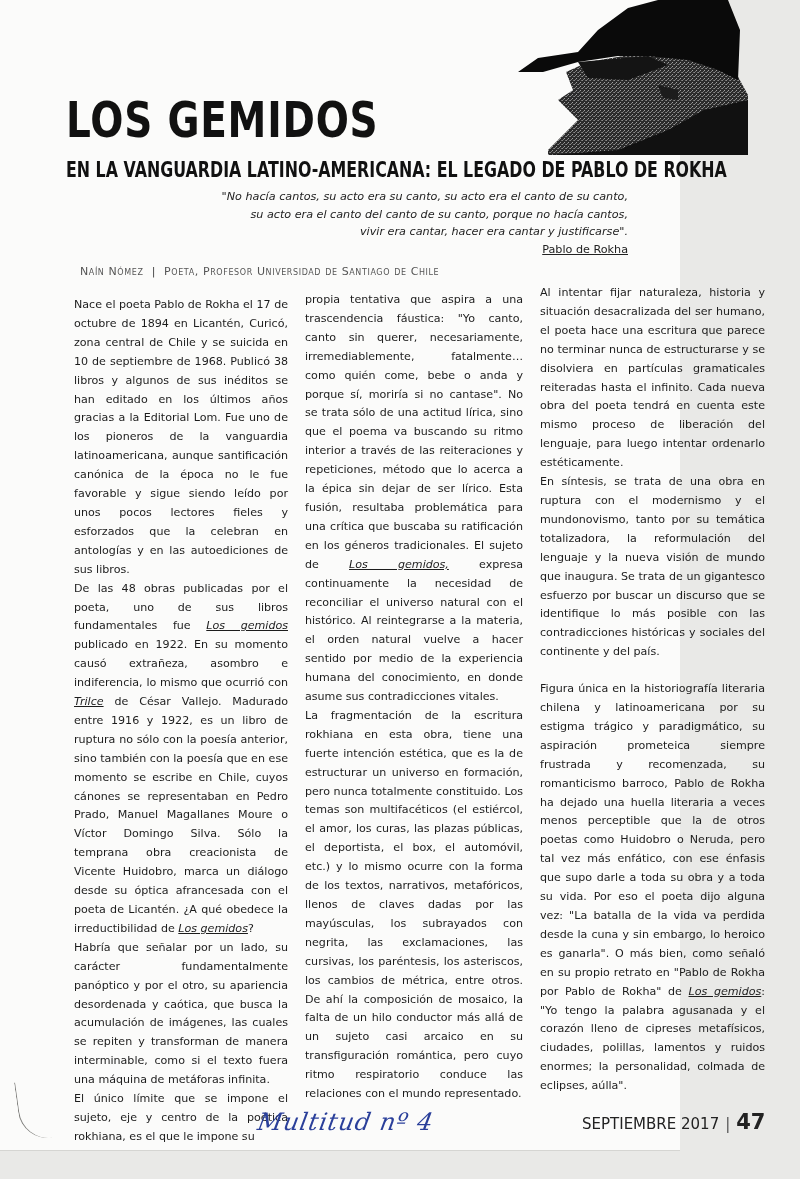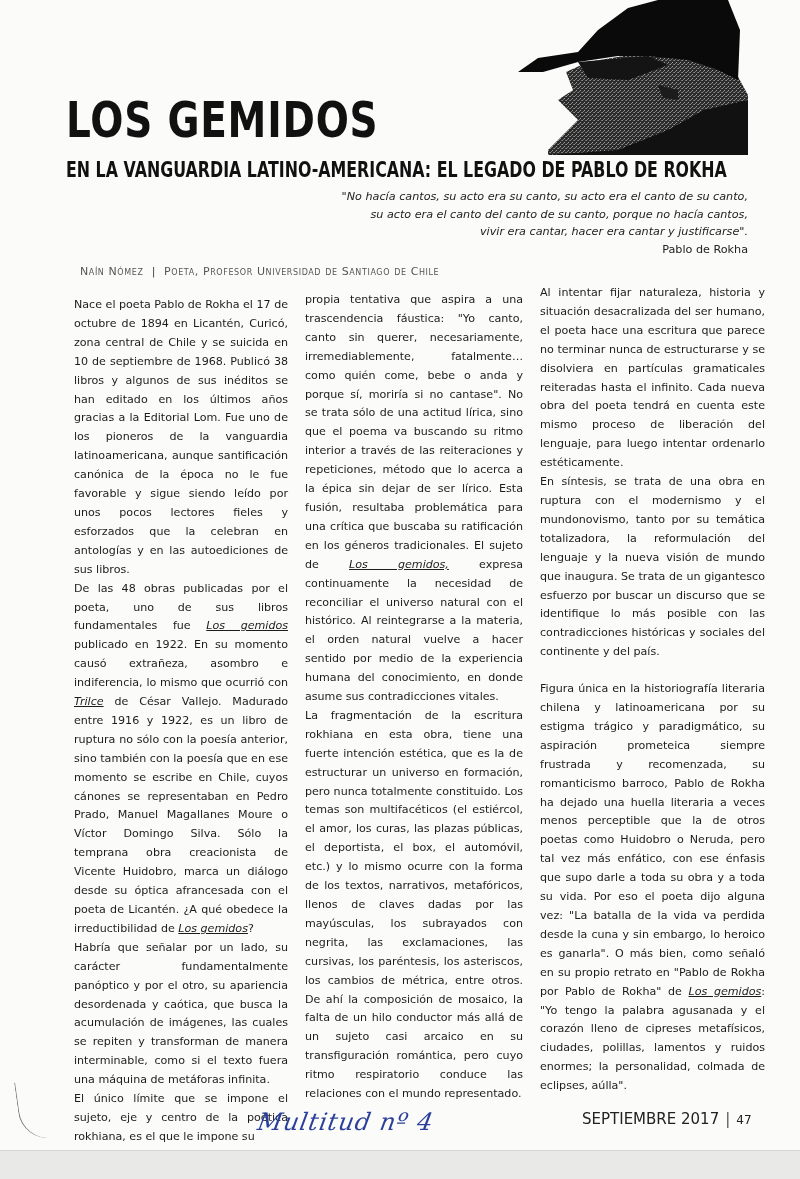--- a/index.html
+++ b/index.html
@@ -4,21 +4,21 @@
 <style>
   html, body { margin:0; padding:0; }
   body {
     width:800px; height:1179px; overflow:hidden;
     background:#e9e9e7;
     font-family:"DejaVu Sans", sans-serif;
     color:#1a1a1a;
     position:relative;
   }
   .page {
-    position:absolute; left:0; top:0; width:800px; height:1150px;
+    position:absolute; left:0; top:0; width:680px; height:1150px;
     background:#fbfbfa;
     border-bottom:1px solid #d5d5d2;
   }
   .page-curl {
     position:absolute; left:18px; top:1080px; width:30px; height:60px;
     border-left:1.5px solid #7b7b78; border-radius:0 0 0 30px;
     transform:rotate(-8deg);
   }
   .portrait {
     position:absolute; left:518px; top:0; width:230px; height:155px;
@@ -35,21 +35,21 @@
     font-family:"DejaVu Sans", sans-serif; font-weight:bold;
     font-size:22px; color:#111; white-space:nowrap;
     transform:scaleX(0.72); transform-origin:left top;
     line-height:1;
   }
   .epigraph {
     position:absolute; right:52px; top:188px; width:500px;
     text-align:right; font-style:italic;
     font-size:11.2px; line-height:17.5px; color:#222;
   }
-  .epigraph .author { font-style:normal; }
+  .epigraph .author { font-style:normal;text-decoration:underline; }
   .byline {
     position:absolute; left:80px; top:265px;
     font-size:11px; letter-spacing:0.6px; color:#555;
     font-variant:small-caps; white-space:nowrap;
   }
   .byline .sep { margin:0 4px; color:#444; }
   .col {
     position:absolute; top:296px;
     font-size:11.1px; line-height:18.9px; color:#1c1c1c;
     text-align:justify; hyphens:none;
@@ -59,21 +59,21 @@
   .col p.gap { margin-top:18px; }
   .col1 { left:74px; width:214px; }
   .col2 { left:305px; width:218px; top:291px; }
   .col3 { left:540px; width:225px; top:284px; }
   .u { text-decoration:underline;font-style:italic; }
   .footer {
     position:absolute; left:582px; top:1110px;
     font-size:15px; color:#222; white-space:nowrap;
   }
   .footer .bar { margin:0 6px; color:#555; }
-  .footer .num { font-weight:normal; font-size:12px; }
+  .footer .num { font-weight:bold; font-size:21px; }
   .handwriting {
     position:absolute; left:258px; top:1108px;
     font-family:"DejaVu Serif", serif; font-style:italic;
     font-size:24px; color:#2a3f9a; transform:skewX(-10deg);
     white-space:nowrap; letter-spacing:1px;
   }
 </style>
 </head>
 <body>
 

